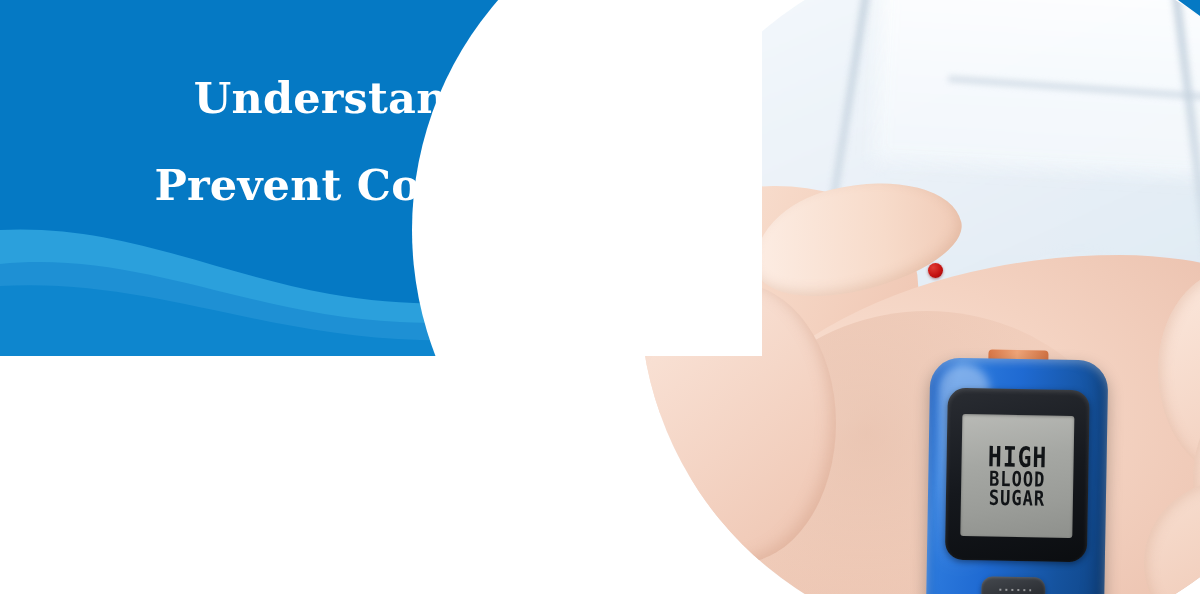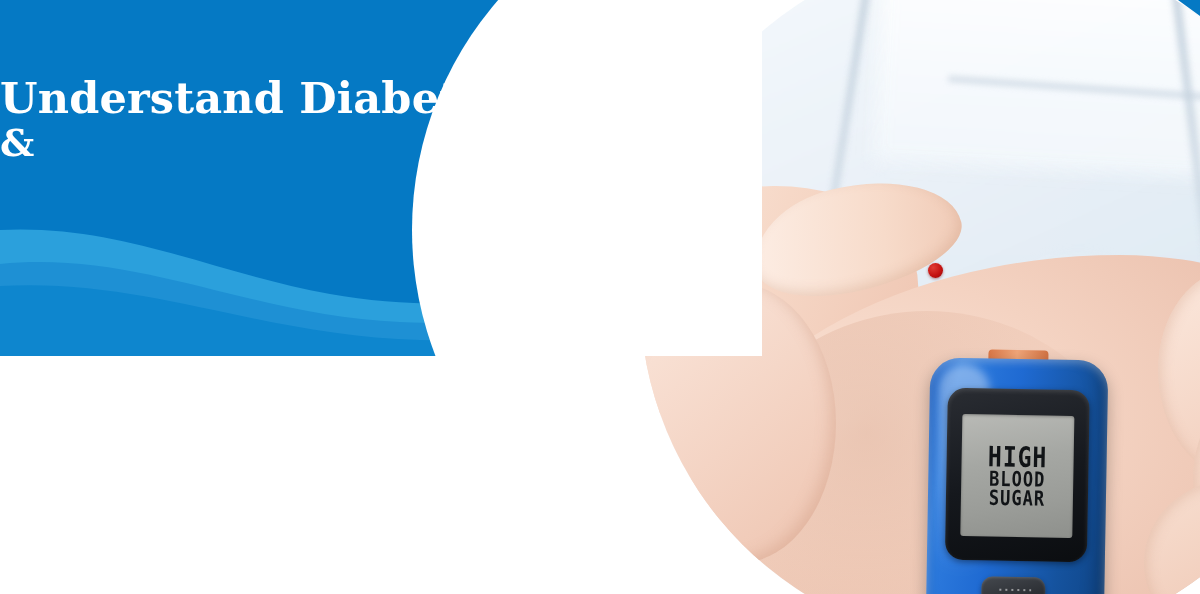--- a/index.html
+++ b/index.html
@@ -259,21 +259,21 @@
   .corner-tri{
     position:absolute;right:0;top:0;
     width:0;height:0;
     border-left:22px solid transparent;
     border-top:16px solid #0579C4;
   }
 
   
   .headline{
     position:absolute;left:0;top:76px;width:705px;
-    text-align:left;color:#ffffff;
+    text-align:right;color:#ffffff;
     font-family:"DejaVu Serif","Liberation Serif",serif;
     font-weight:700;
     line-height:1.04;
     letter-spacing:.2px;
     z-index:6;
   }
   .hl-1{font-size:43px;display:block;}
   .hl-2{font-size:38px;display:block;margin:2px 0 1px;}
   .hl-3{font-size:43px;display:block;}
 </style>
@@ -348,15 +348,16 @@
     </div>
 
     <div class="panel-notch"></div>
   </div>
 
   <div class="corner-tri"></div>
 
   <div class="headline">
     <span class="hl-1">Understand Diabetes</span>
     <span class="hl-2">&amp;</span>
+    <span class="hl-3">Prevent Complications</span>
   </div>
 
 </div>
 
 </body></html>

